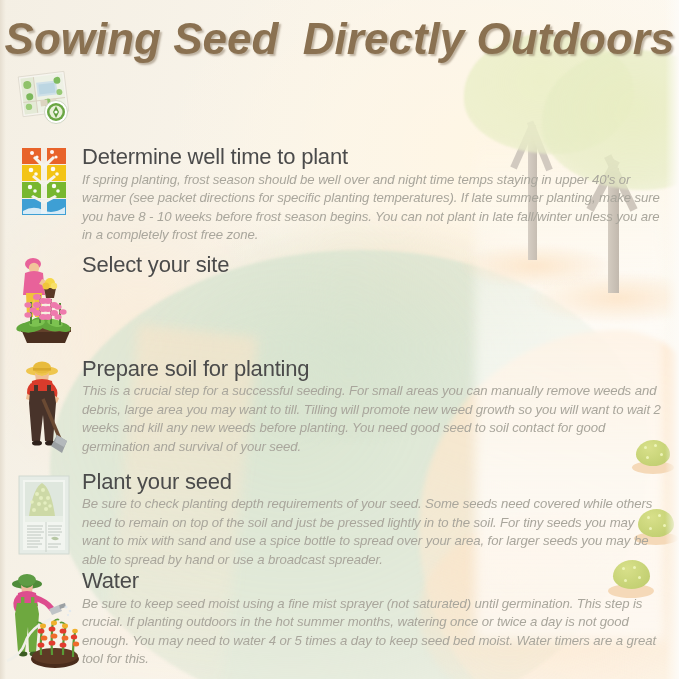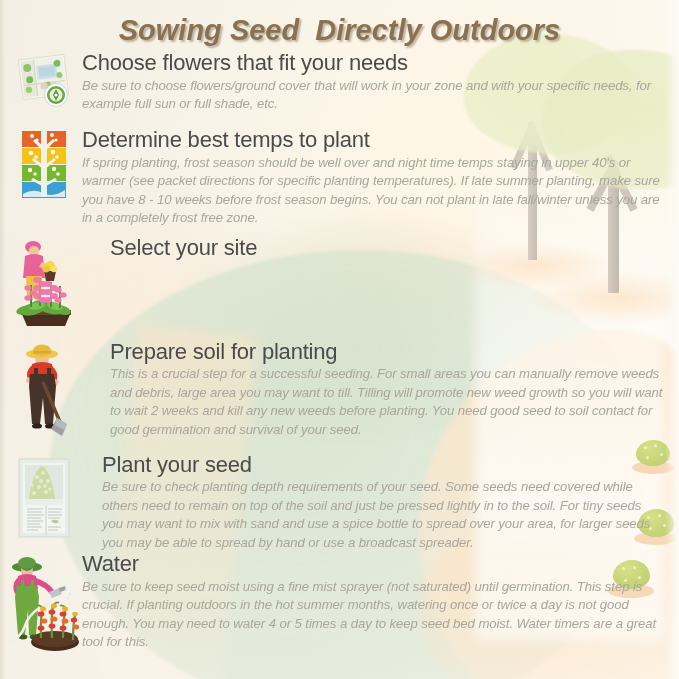--- a/index.html
+++ b/index.html
@@ -159,21 +159,21 @@
   
   .content {
     position: relative;
     z-index: 5;
     padding: 0;
   }
   .title {
     margin: 0;
     padding: 14px 0 2px 0;
     text-align: center;
-    font-size: 29px;
+    font-size: 44px;
     font-weight: bold;
     font-style: italic;
     color: #8a7151;
     letter-spacing: 0px;
     text-shadow: 2px 2px 2px rgba(120,100,75,0.45);
     font-family: "Liberation Sans", sans-serif;
     white-space: pre;
   }
 
   .section {
@@ -207,23 +207,23 @@
     font-size: 13.2px;
     font-style: italic;
     color: #a9a69c;
     line-height: 1.40;
     letter-spacing: -0.1px;
   }
 
   
   .s1 { margin-top: 2px; }
   .s2 { margin-top: 9px; }
-  .s3 { margin-top: 8px; gap: 28px; }
-  .s4 { margin-top: 6px; gap: 28px; }
-  .s5 { margin-top: 7px; gap: 20px; }
+  .s3 { margin-top: 8px; }
+  .s4 { margin-top: 6px; }
+  .s5 { margin-top: 7px; }
   .s6 { }
 
   
   .icon-box { position: relative; }
 
   
 </style>
 </head>
 <body>
 
@@ -312,24 +312,20 @@
             <g transform="translate(31,30)">
               <circle cx="11" cy="12" r="11.5" fill="#ffffff" stroke="#cfd6c2" stroke-width="1"></circle>
               <circle cx="11" cy="12" r="9" fill="#6aa644"></circle>
               <circle cx="11" cy="12" r="6.5" fill="#e8f0d8"></circle>
               <path d="M11 6 L14 12 L11 18 L8 12 Z" fill="#5b9a3a"></path>
               <circle cx="11" cy="12" r="1.6" fill="#ffffff"></circle>
             </g>
           </svg>
         </div>
       </div>
-      <div class="text-col">
-        <h2 class="sec-head">Choose flowers that fit your needs</h2>
-        <p class="sec-body">Be sure to choose flowers/ground cover  that will work in your zone and with your specific needs, for example full sun or full shade, etc.</p>
-      </div>
     </div>
 
     <div class="section s2">
       <div class="icon-col">
         <div class="icon-box">
           <svg width="50" height="72" viewBox="0 0 50 72">
             <rect x="3" y="1" width="44" height="16" fill="#e8632a"></rect>
             <rect x="3" y="18" width="44" height="16" fill="#f3c416"></rect>
             <rect x="3" y="35" width="44" height="16" fill="#77b72f"></rect>
             <rect x="3" y="52" width="44" height="16" fill="#3e9fd4"></rect>
@@ -354,21 +350,21 @@
               <circle cx="11" cy="40" r="2.2"></circle>
                 <circle cx="16" cy="44" r="1.8"></circle>
               <circle cx="35" cy="39" r="2.2"></circle>
                 <circle cx="39" cy="44" r="1.8"></circle>
             </g>
             <path d="M4 64 q10 -6 20 -1 q10 5 22 -3 v7 h-42 z" fill="#e9f3fa" opacity="0.9"></path>
           </svg>
         </div>
       </div>
       <div class="text-col">
-        <h2 class="sec-head">Determine best temps to plant</h2>
+        <h2 class="sec-head">Determine well time to plant</h2>
         <p class="sec-body">If spring planting, frost season should be well over and  night time temps staying in upper 40's or warmer (see packet directions for specific planting temperatures). If late summer planting, make sure you have 8 - 10 weeks before frost season begins. You can not plant in late fall/winter unless you are in a completely frost free zone.</p>
       </div>
     </div>
 
     <div class="section s3">
       <div class="icon-col">
         <div class="icon-box">
           <svg width="62" height="92" viewBox="0 0 62 92">
 
             <ellipse cx="20" cy="9" rx="8" ry="6" fill="#e8629a"></ellipse>

